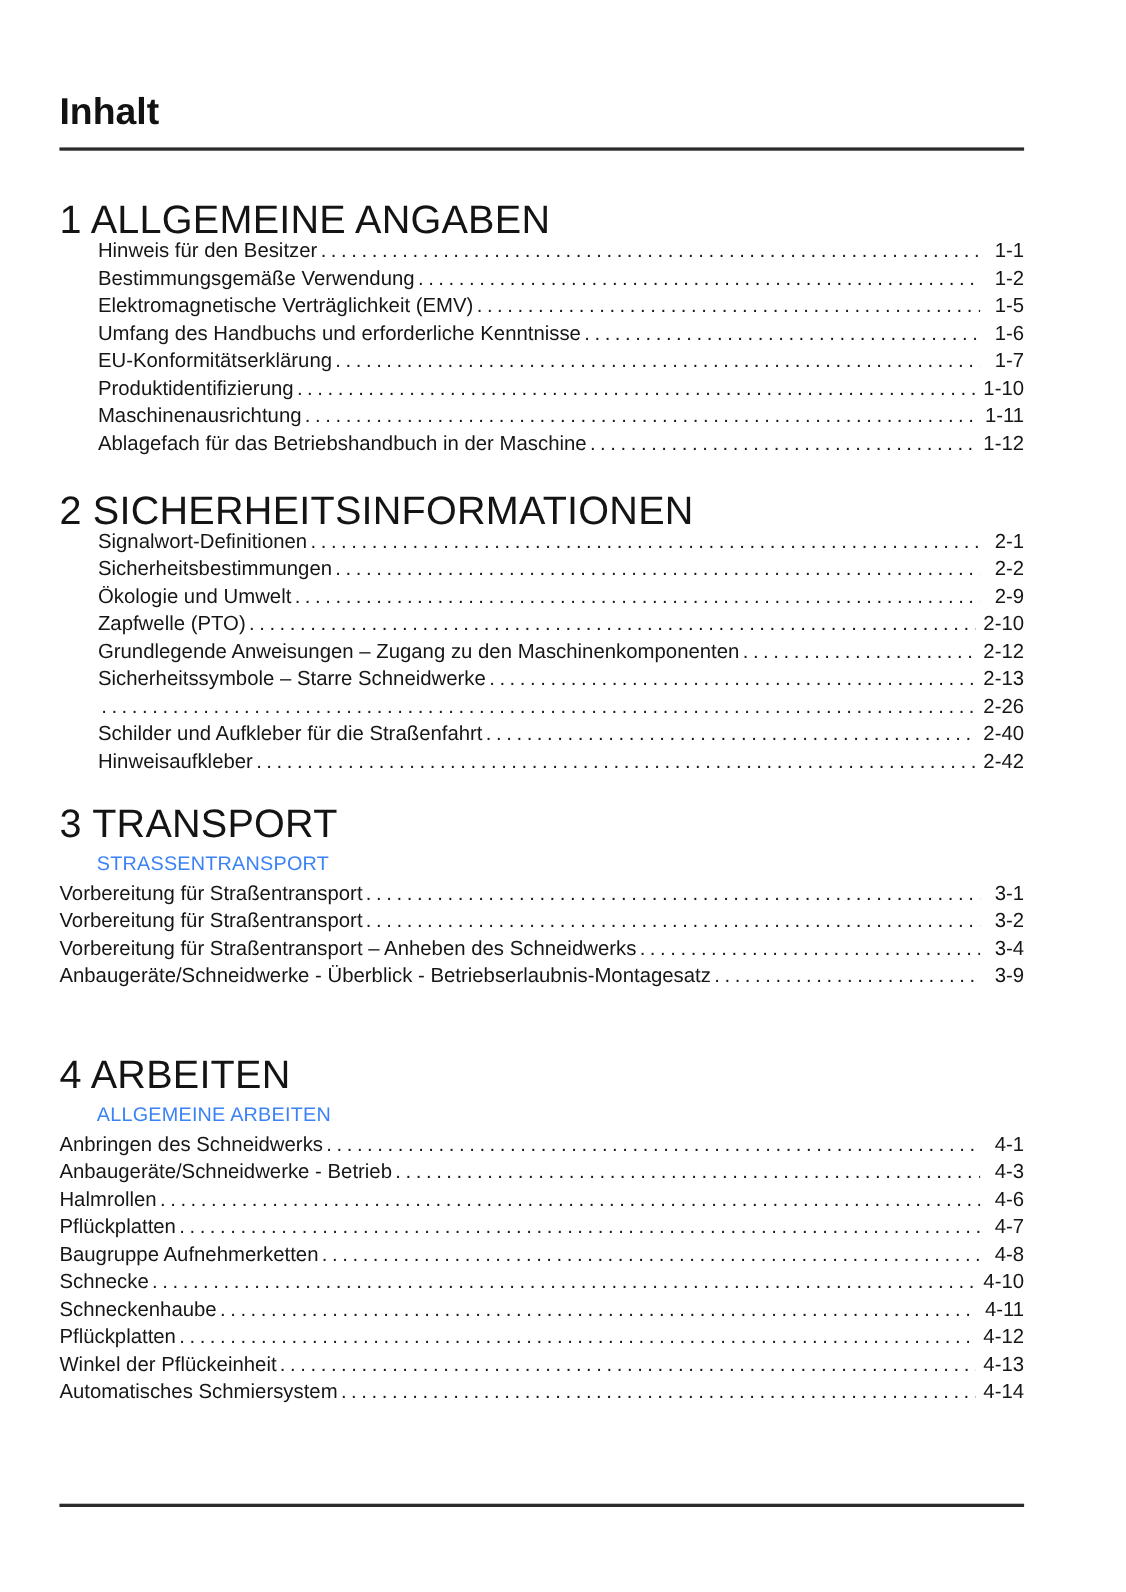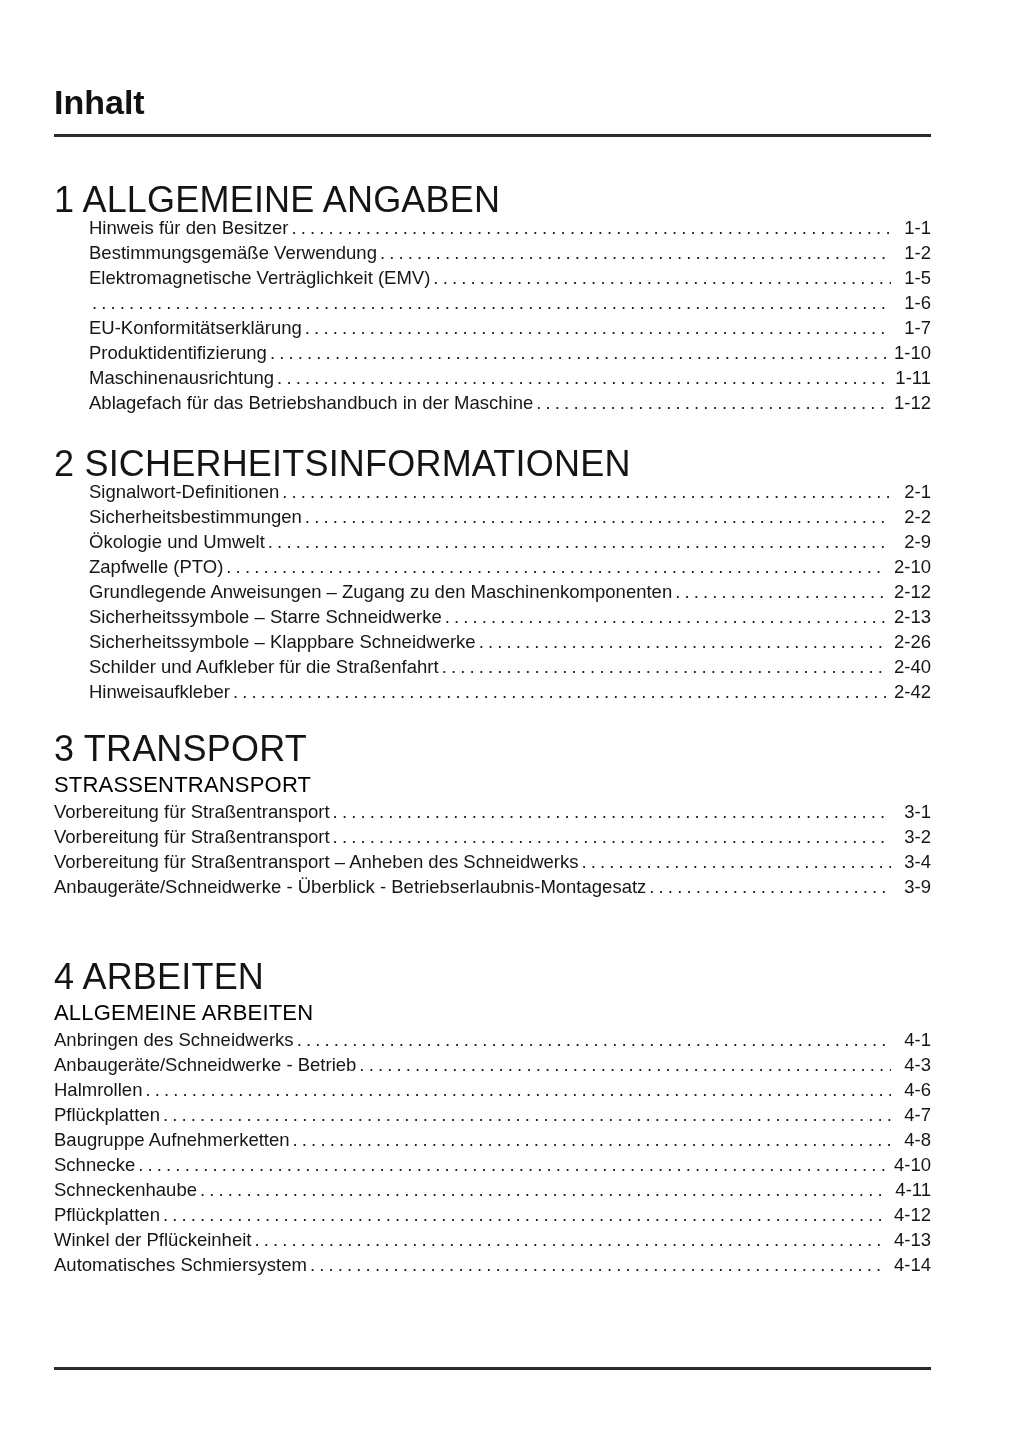--- a/index.html
+++ b/index.html
@@ -46,25 +46,26 @@
   .section-heading {
     font-size: 36px;
     line-height: 31px;
     font-weight: normal;
     letter-spacing: 0.2px;
     color: #141414;
     white-space: nowrap;
   }
 
   .subsection-heading {
-    font-size: 22px;
+    font-size: 18px;
     line-height: 28px;
     font-weight: normal;
     letter-spacing: 0.2px;
-    color: #000000;
+    color: #3b82f6;
+    margin-left: 34px;
     margin-top: 7px;
     white-space: nowrap;
   }
 
   .sec-1 { margin-top: 45px; }
   .sec-2 { margin-top: 33px; }
   .sec-3 { margin-top: 29px; }
   .sec-4 { margin-top: 62px; }
 
   .entries { font-size: 18.5px; }
@@ -118,20 +119,21 @@
               <span class="label">Bestimmungsgemäße Verwendung</span>
               <span class="dots">. . . . . . . . . . . . . . . . . . . . . . . . . . . . . . . . . . . . . . . . . . . . . . . . . . . . . . . . . . . . . . . . . . . . . . . . . . . . . . . . . . . . . . . . . . . . . . . . . . . . . . . . . . . . . . </span>
               <span class="pagenum">1-2</span>
             </div>
             <div class="entry">
               <span class="label">Elektromagnetische Verträglichkeit (EMV)</span>
               <span class="dots">. . . . . . . . . . . . . . . . . . . . . . . . . . . . . . . . . . . . . . . . . . . . . . . . . . . . . . . . . . . . . . . . . . . . . . . . . . . . . . . . . . . . . . . . . . . . . . . . . . . . . . . . . . . . . . </span>
               <span class="pagenum">1-5</span>
             </div>
             <div class="entry">
+              <span class="label">Umfang des Handbuchs und erforderliche Kenntnisse</span>
               <span class="dots">. . . . . . . . . . . . . . . . . . . . . . . . . . . . . . . . . . . . . . . . . . . . . . . . . . . . . . . . . . . . . . . . . . . . . . . . . . . . . . . . . . . . . . . . . . . . . . . . . . . . . . . . . . . . . . </span>
               <span class="pagenum">1-6</span>
             </div>
             <div class="entry">
               <span class="label">EU-Konformitätserklärung</span>
               <span class="dots">. . . . . . . . . . . . . . . . . . . . . . . . . . . . . . . . . . . . . . . . . . . . . . . . . . . . . . . . . . . . . . . . . . . . . . . . . . . . . . . . . . . . . . . . . . . . . . . . . . . . . . . . . . . . . . </span>
               <span class="pagenum">1-7</span>
             </div>
             <div class="entry">
               <span class="label">Produktidentifizierung</span>
@@ -179,21 +181,20 @@
               <span class="label">Grundlegende Anweisungen – Zugang zu den Maschinenkomponenten</span>
               <span class="dots">. . . . . . . . . . . . . . . . . . . . . . . . . . . . . . . . . . . . . . . . . . . . . . . . . . . . . . . . . . . . . . . . . . . . . . . . . . . . . . . . . . . . . . . . . . . . . . . . . . . . . . . . . . . . . . </span>
               <span class="pagenum">2-12</span>
             </div>
             <div class="entry">
               <span class="label">Sicherheitssymbole – Starre Schneidwerke</span>
               <span class="dots">. . . . . . . . . . . . . . . . . . . . . . . . . . . . . . . . . . . . . . . . . . . . . . . . . . . . . . . . . . . . . . . . . . . . . . . . . . . . . . . . . . . . . . . . . . . . . . . . . . . . . . . . . . . . . . </span>
               <span class="pagenum">2-13</span>
             </div>
             <div class="entry">
-              <span class="label">Sicherheitssymbole – Klappbare Schneidwerke</span>
               <span class="dots">. . . . . . . . . . . . . . . . . . . . . . . . . . . . . . . . . . . . . . . . . . . . . . . . . . . . . . . . . . . . . . . . . . . . . . . . . . . . . . . . . . . . . . . . . . . . . . . . . . . . . . . . . . . . . . </span>
               <span class="pagenum">2-26</span>
             </div>
             <div class="entry">
               <span class="label">Schilder und Aufkleber für die Straßenfahrt</span>
               <span class="dots">. . . . . . . . . . . . . . . . . . . . . . . . . . . . . . . . . . . . . . . . . . . . . . . . . . . . . . . . . . . . . . . . . . . . . . . . . . . . . . . . . . . . . . . . . . . . . . . . . . . . . . . . . . . . . . </span>
               <span class="pagenum">2-40</span>
             </div>
             <div class="entry">
               <span class="label">Hinweisaufkleber</span>

